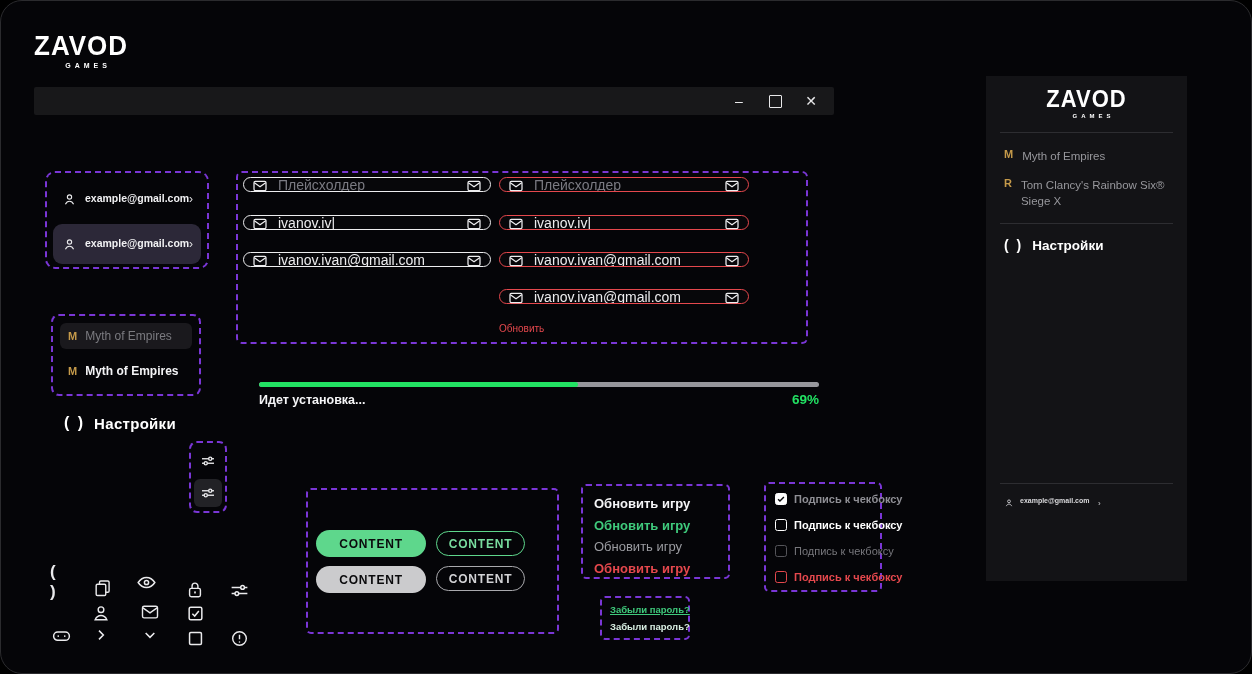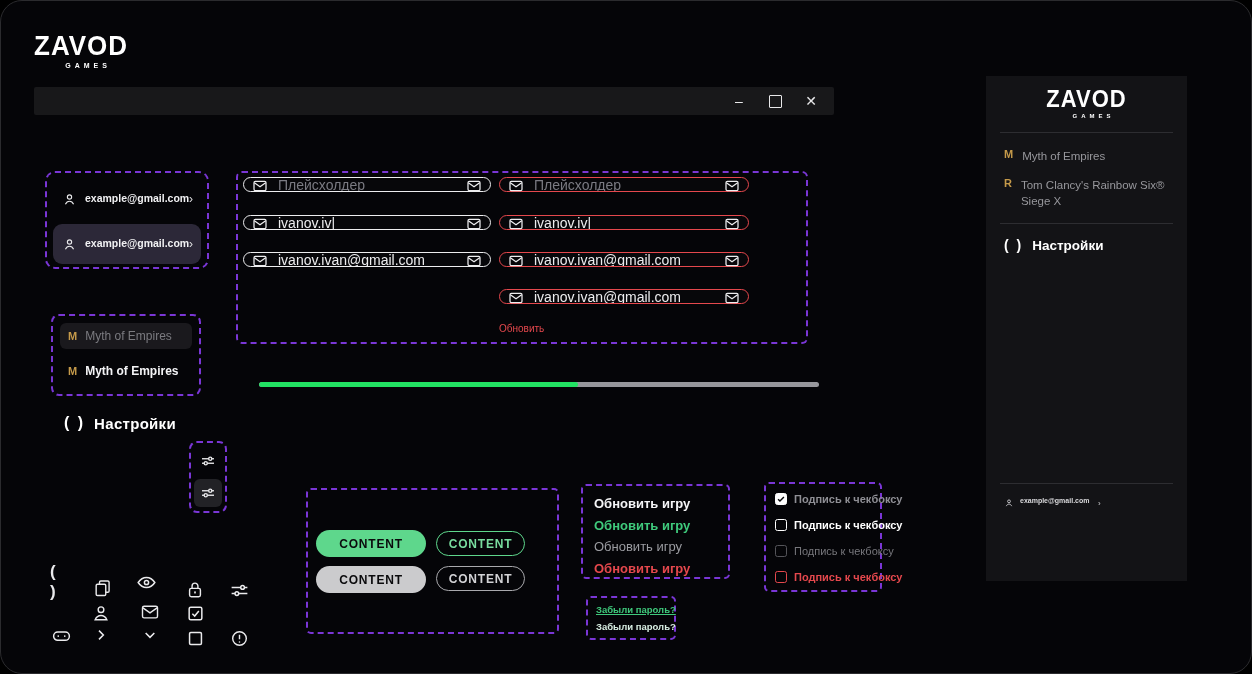--- a/index.html
+++ b/index.html
@@ -78,21 +78,21 @@
   .check-box{left:763px;top:481px;width:118px;height:110px;border-radius:5px;padding:8px 9px;box-sizing:border-box;}
   .chk-row{display:flex;align-items:center;gap:7px;height:14px;margin-bottom:12px;cursor:pointer;}
   .cb{width:12px;height:12px;border-radius:2.5px;box-sizing:border-box;flex:none;display:flex;align-items:center;justify-content:center;}
   .cb.checked{background:#fff;border:1.6px solid #fff;}
   .cb.empty-w{border:1.8px solid #fff;}
   .cb.empty-d{border:1.8px solid #55555a;}
   .cb.empty-r{border:1.8px solid #e5484d;}
   .chk-lab{font-size:11px;font-weight:700;white-space:nowrap;text-align:center;}
   .chk-lab.l0{color:#8f8f95;} .chk-lab.l1{color:#fff;} .chk-lab.l2{color:#77777c;font-weight:400;} .chk-lab.l3{color:#e5484d;}
   
-  .forgot-box{left:585px;top:595px;width:90px;height:44px;border-radius:5px;padding:6px 8px;box-sizing:border-box;}
+  .forgot-box{left:599px;top:595px;width:90px;height:44px;border-radius:5px;padding:6px 8px;box-sizing:border-box;}
   .flink{font-size:9.5px;font-weight:700;white-space:nowrap;cursor:pointer;}
   .flink.f0{color:#3fca7c;text-decoration:underline;margin-bottom:6px;}
   .flink.f1{color:#d9efe3;}
   
   .sidebar{left:985px;top:75px;width:201px;height:505px;background:#131316;}
   .sb-divider{position:absolute;left:14px;right:14px;height:1px;background:#2d2d31;}
   .sb-game{position:absolute;left:18px;display:flex;gap:9px;align-items:flex-start;cursor:pointer;}
   .sb-game .game-lab{font-size:11.5px;color:#97979c;line-height:1.35;width:150px;}
   .sb-settings{position:absolute;left:18px;display:flex;align-items:center;gap:9px;cursor:pointer;}
   .sb-settings .lbl{font-weight:800;font-size:13.5px;color:#fff;}
@@ -221,20 +221,24 @@
           <path d="M3.5 7l8.5 6 8.5-6"></path>
         </svg>
     </div>
     <div class="hint" style="left:261px;top:150px;">Обновить</div>
   </div>
 
   <div class="abs progress">
     <div class="ptrack">
       <div class="pfill" style="width: 57%;"></div>
     </div>
+    <div class="plabels">
+      <span class="plab">Идет установка...</span>
+      <span class="ppct">69%</span>
+    </div>
   </div>
 
   <div class="abs dash games-box">
     <div class="game-item dim">
       <span class="micon">M</span>
       <span class="game-label">Myth of Empires</span>
     </div>
     <div class="game-item">
       <span class="micon">M</span>
       <span class="game-label">Myth of Empires</span>

